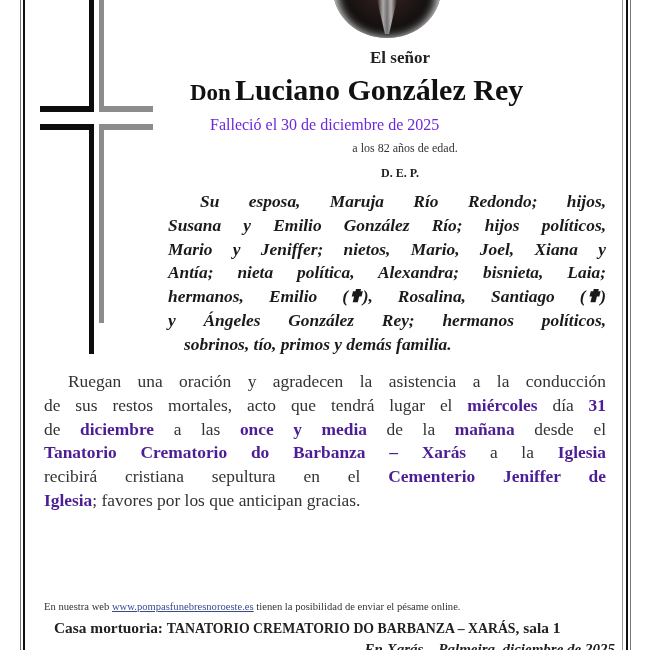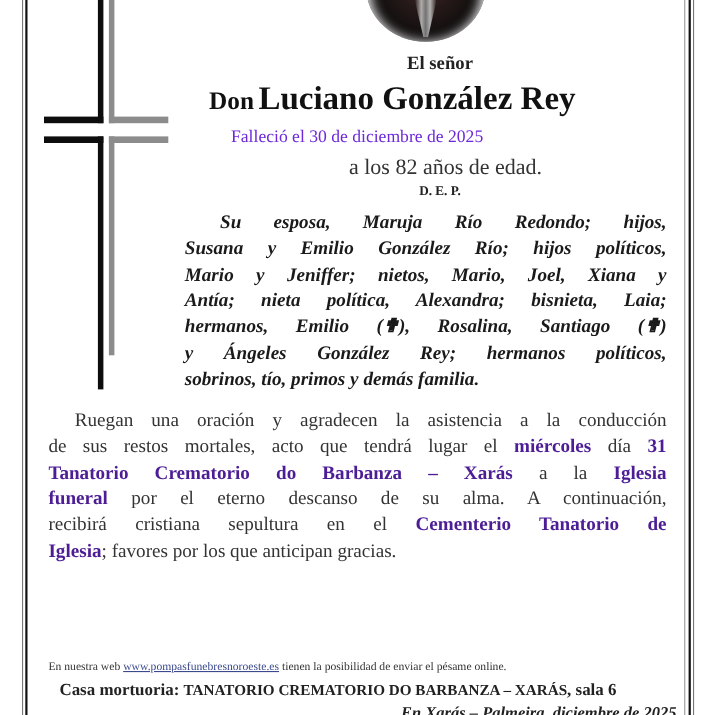--- a/index.html
+++ b/index.html
@@ -45,32 +45,32 @@
     .ch-gray-bot { left: 99px; top: 124px; width: 54px; height: 6px; }
     .cv-black-bot { left: 89px; top: 124px; width: 5px; height: 230px; }
     .cv-gray-bot { left: 99px; top: 124px; width: 5px; height: 199px; }
 
     
     .intro { position: absolute; left: 300px; top: 48px; width: 200px; text-align: center; font-size: 17px; font-weight: bold; color: #222; }
     .name { position: absolute; left: 190px; top: 73px; width: 430px; text-align: left; white-space: nowrap; font-weight: bold; color: #111; }
     .name .prefix { font-size: 23px; }
     .name .full { font-size: 30px; }
     .died { position: absolute; left: 210px; top: 116px; width: 390px; font-size: 16px; color: #6d28d9; }
-    .age { position: absolute; left: 210px; top: 141px; width: 390px; text-align: center; font-size: 20px; color: #333; }
+    .age { position: absolute; left: 210px; top: 141px; width: 390px; text-align: center; font-size: 12px; color: #333; }
     .dep { position: absolute; left: 310px; top: 166px; width: 180px; text-align: center; font-size: 12px; font-weight: bold; color: #222; }
 
     
     .family {
       position: absolute; left: 168px; top: 190px; width: 438px;
       font-size: 17.4px; line-height: 23.8px; font-style: italic; font-weight: bold;
       text-align: justify; color: #1a1a1a;
     }
     .family .line { display: block; text-align: justify; text-align-last: justify; white-space: nowrap; }
     .family .line.first { padding-left: 32px; }
-    .family .line.last { text-align-last: left; }
+    .family .line.last { text-align-last: left; margin-left: 16px; }
 
     
     .main {
       position: absolute; left: 44px; top: 370px; width: 562px;
       font-size: 17.4px; line-height: 23.8px; color: #333;
     }
     .main .line { display: block; text-align: justify; text-align-last: justify; white-space: nowrap; }
     .main .line.first { padding-left: 24px; }
     .main .line.last { text-align-last: left; }
     .main b { color: #4c1d95; }
@@ -123,29 +123,29 @@
     <span class="line">Mario y Jeniffer; nietos, Mario, Joel, Xiana y</span>
     <span class="line">Antía; nieta política, Alexandra; bisnieta, Laia;</span>
     <span class="line">hermanos, Emilio (✟), Rosalina, Santiago (✟)</span>
     <span class="line">y Ángeles González Rey; hermanos políticos,</span>
     <span class="line last">sobrinos, tío, primos y demás familia.</span>
   </div>
 
   <div class="main">
     <span class="line first"><span>Ruegan una oración y agradecen la asistencia a la conducción</span></span>
     <span class="line"><span>de sus restos mortales, acto que tendrá lugar el</span> <b>miércoles</b> <span>día</span> <b>31</b></span>
+    <span class="line"><span>de</span> <b>diciembre</b> <span>a las</span> <b>once y media</b> <span>de la</span> <b>mañana</b> <span>desde el</span></span>
     <span class="line"><b>Tanatorio Crematorio do Barbanza – Xarás</b> <span>a la</span> <b>Iglesia</b></span>
-    <span class="line"><b>funeral</b> <span>por el eterno descanso de su alma. A continuación,</span></span>
-    <span class="line"><span>recibirá cristiana sepultura en el</span> <b>Cementerio Tanatorio de</b></span>
+    <span class="line"><span>recibirá cristiana sepultura en el</span> <b>Cementerio Jeniffer de</b></span>
     <span class="line last"><b>Iglesia</b><span>; favores por los que anticipan gracias.</span></span>
   </div>
 
   <div class="web">
     <span>En nuestra web</span>
     <a>www.pompasfunebresnoroeste.es</a>
     <span>tienen la posibilidad de enviar el pésame online.</span>
   </div>
   <div class="casa">
     <span>Casa mortuoria:</span>
-    <span class="caps">TANATORIO CREMATORIO DO BARBANZA – XARÁS</span><span>, sala 6</span>
+    <span class="caps">TANATORIO CREMATORIO DO BARBANZA – XARÁS</span><span>, sala 1</span>
   </div>
   <div class="closing">En Xarás – Palmeira, diciembre de 2025</div>
 </div>
 
 </body></html>

